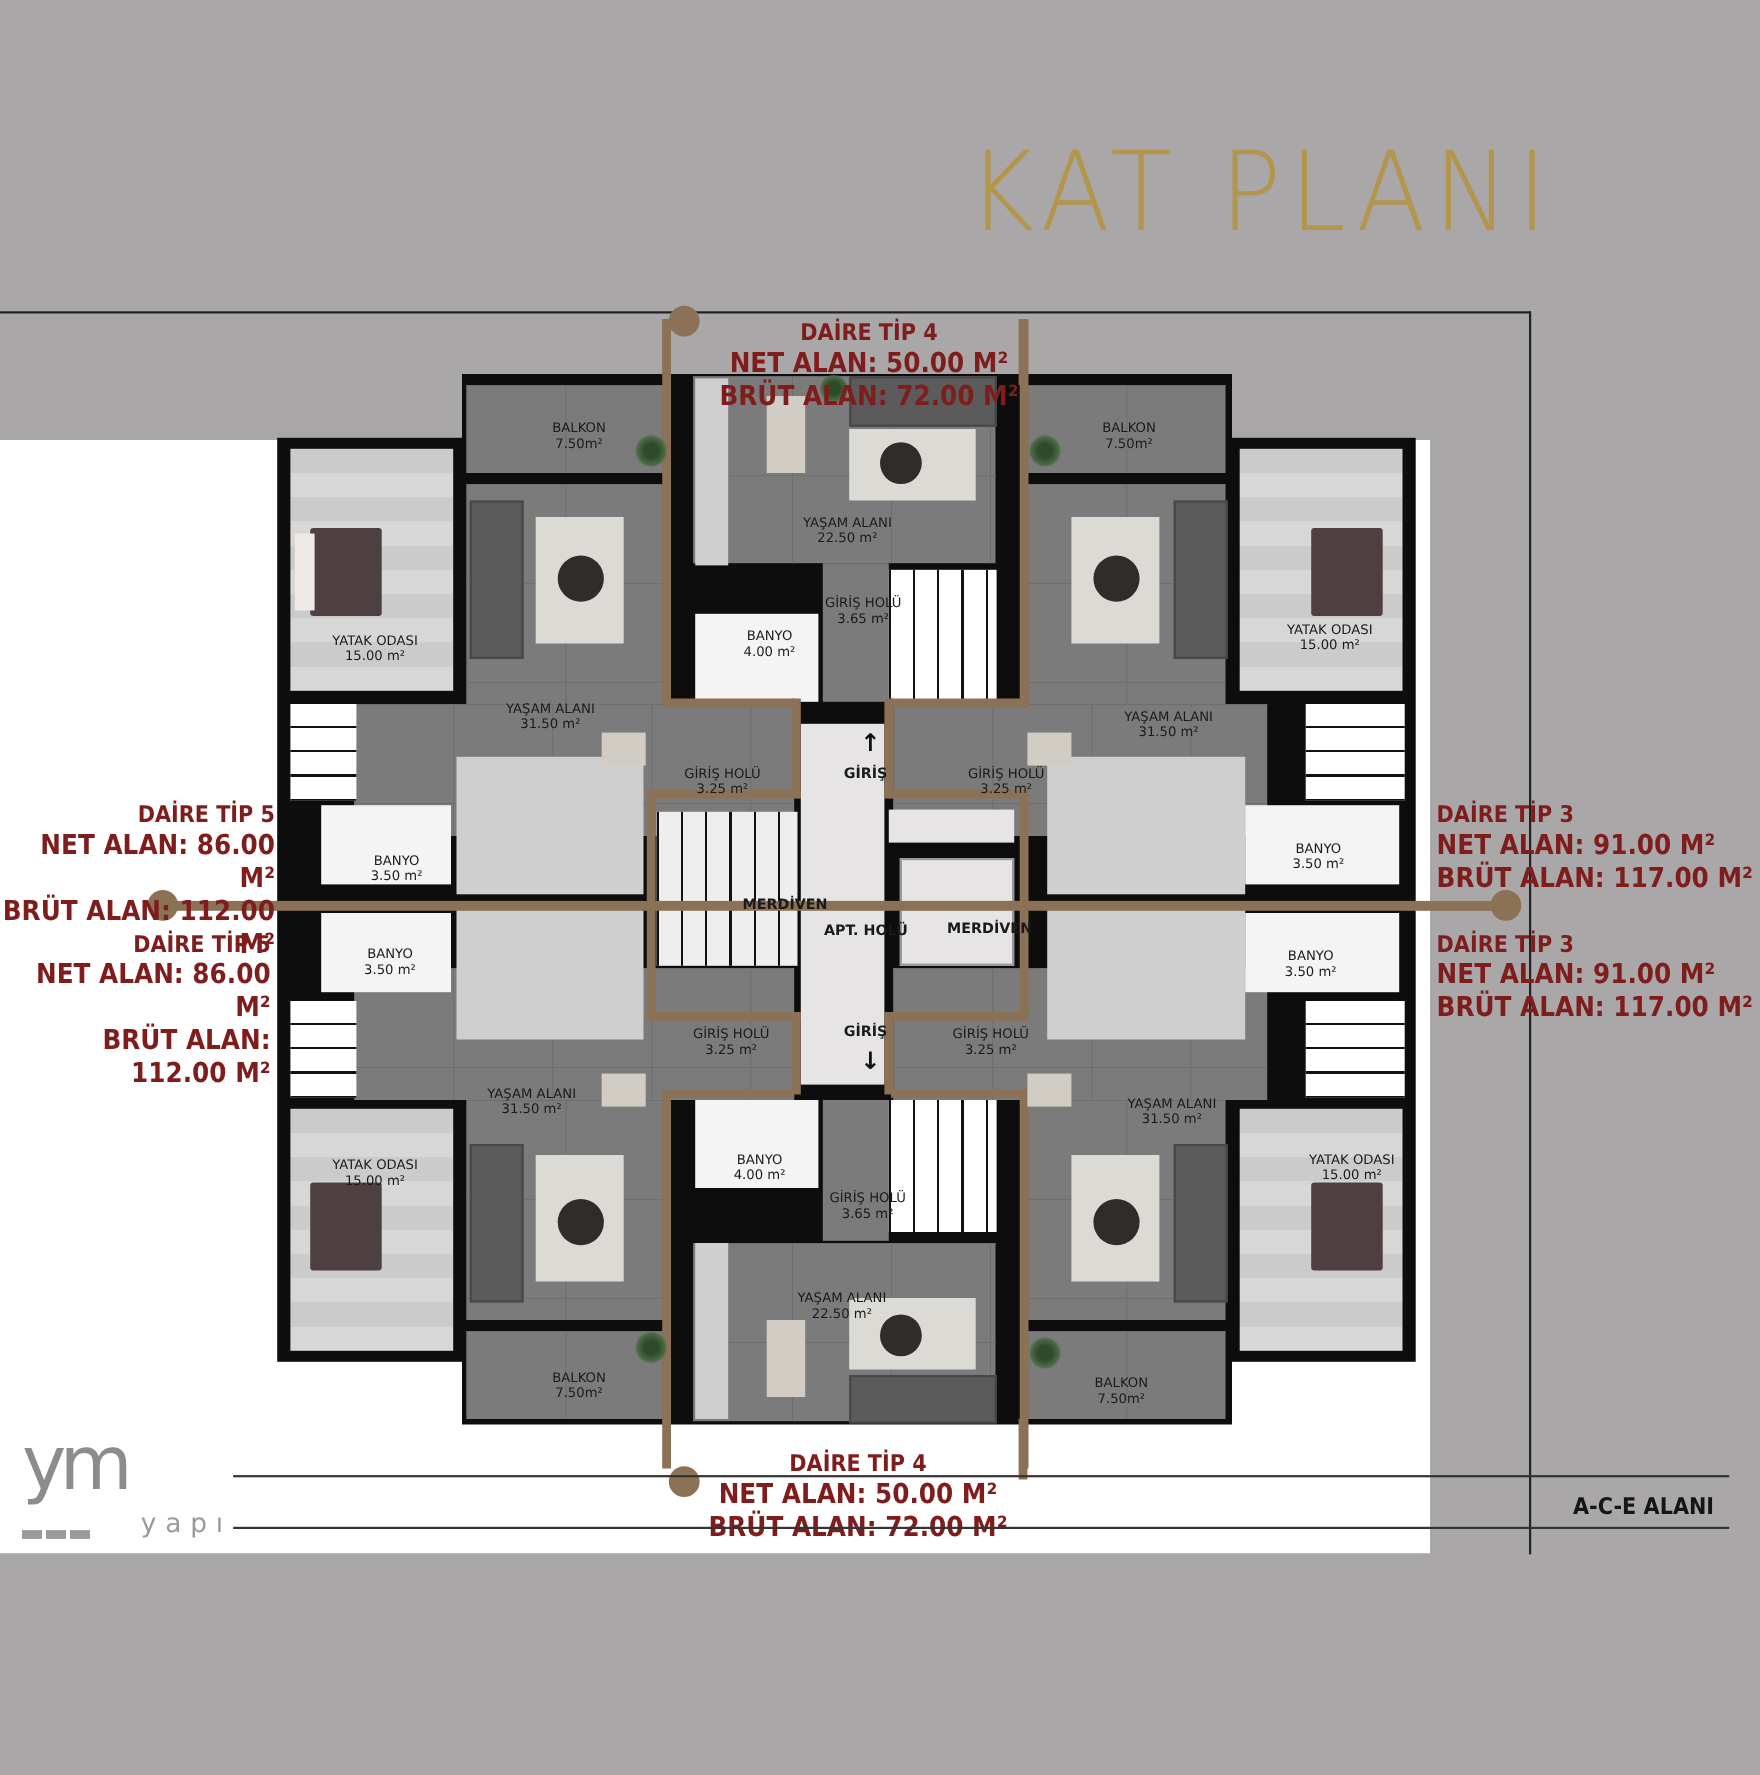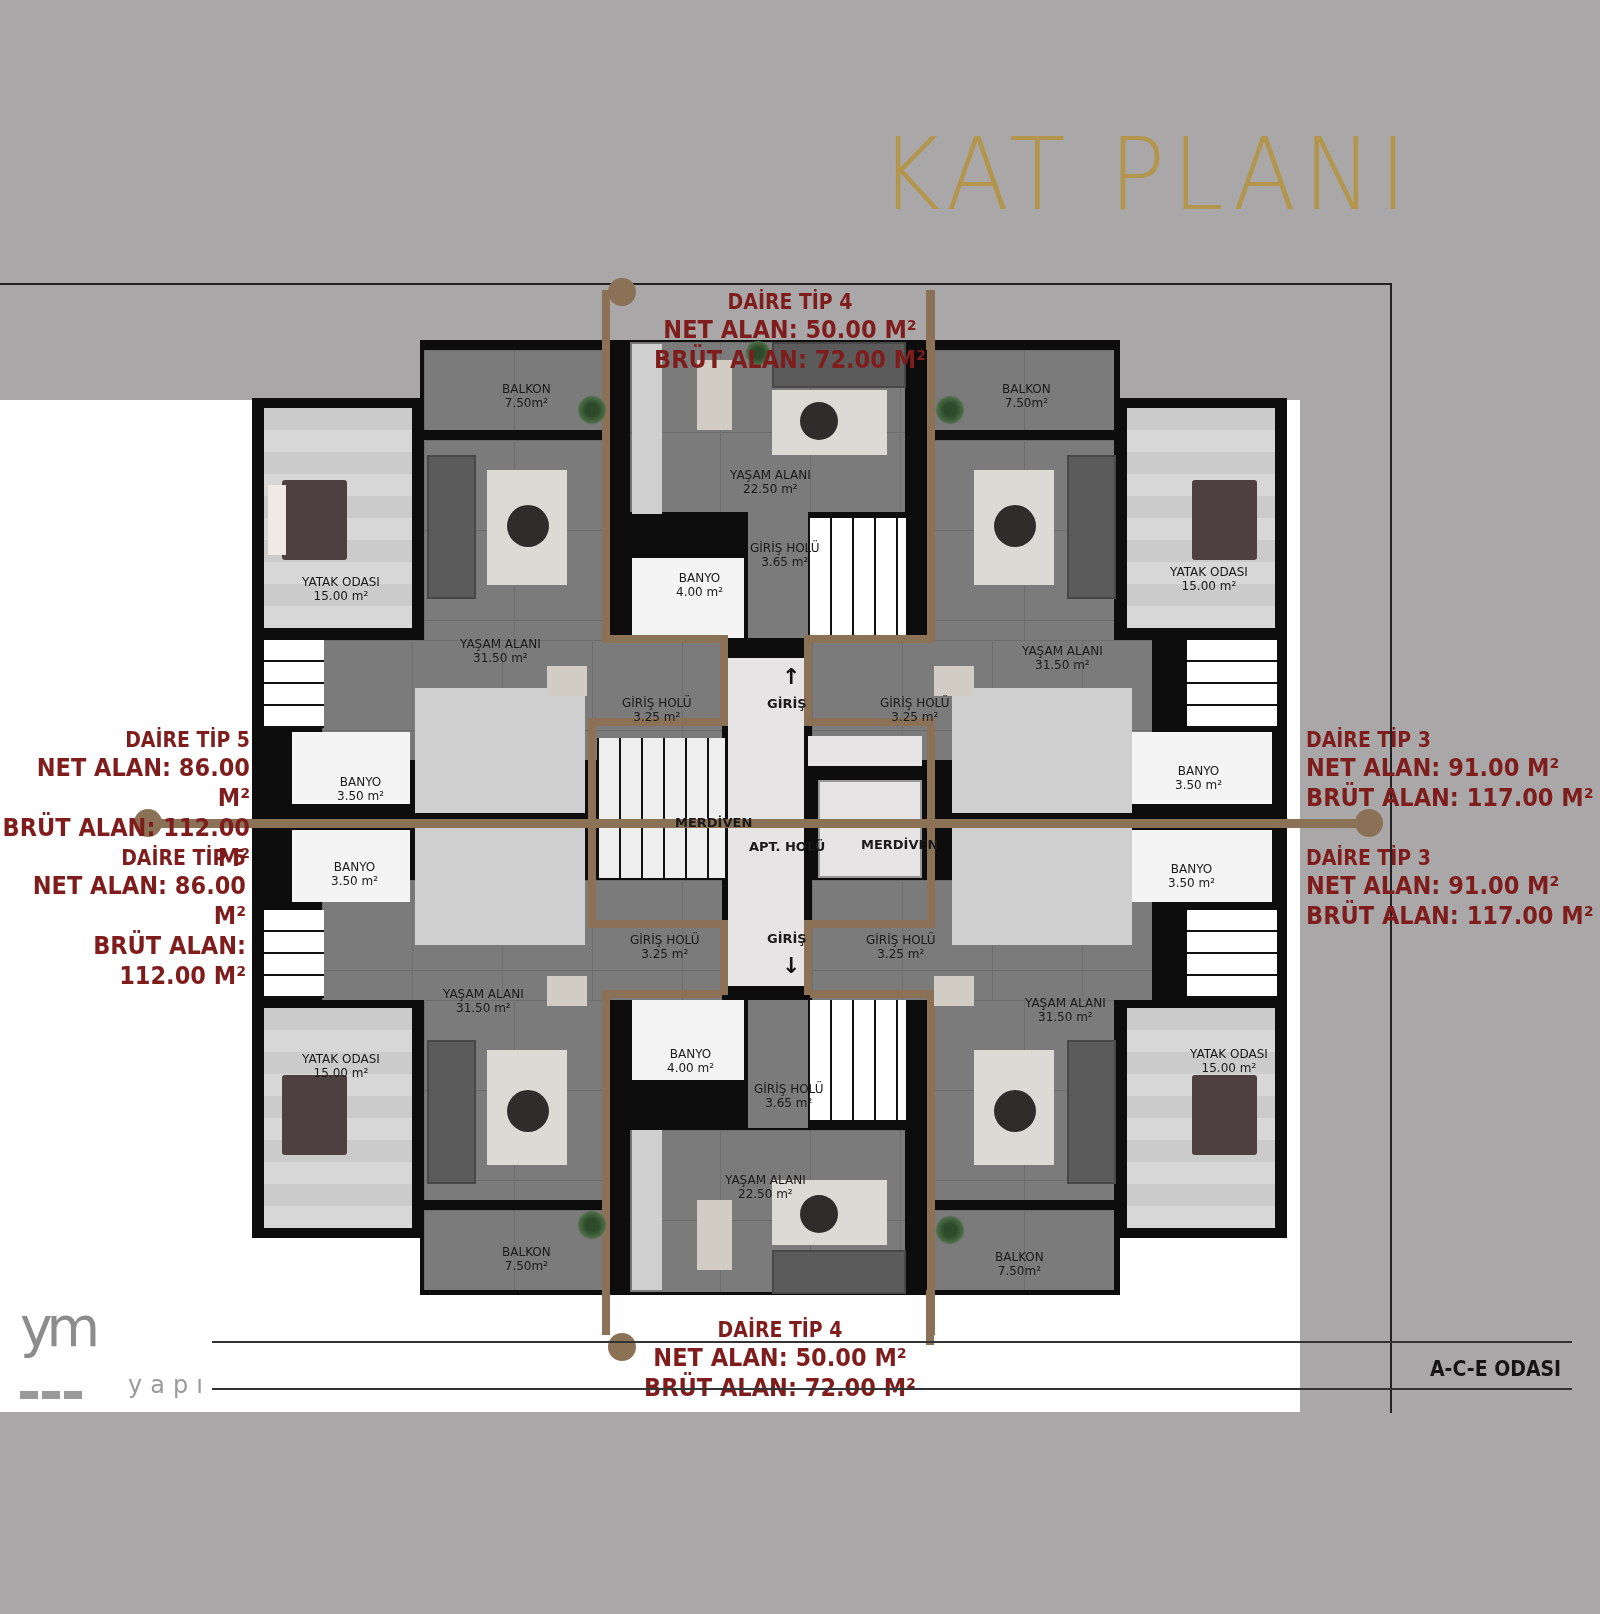--- a/index.html
+++ b/index.html
@@ -29,21 +29,21 @@
   .sofa{position:absolute;background:#5b5b5c;border:2px solid #484848;}
   .rug{position:absolute;background:#dcdad5;}
   .table-round{position:absolute;border-radius:50%;background:#2f2c2c;}
   .bed{position:absolute;background:#4e3f40;border-radius:3px;}
   .pillow{position:absolute;background:#efeae6;}
   .dining{position:absolute;background:#d2cdc4;}
   .plant{position:absolute;border-radius:50%;background:radial-gradient(circle,#2d4a2a 30%,#4b6b45 60%,transparent 70%);}
   .kitchen{position:absolute;background:#cfcfd0;}
   .core{position:absolute;background:#e6e4e5;}
   .logo{position:absolute;left:20px;top:1305px;}
-  .logo .ym{font-size:55px;color:#8c8c8c;letter-spacing:-6px;line-height:0.8;font-family:"DejaVu Sans",sans-serif;}
+  .logo .ym{font-size:68px;color:#8c8c8c;letter-spacing:-6px;line-height:0.8;font-family:"DejaVu Sans",sans-serif;}
   .logo .yapi{position:absolute;left:108px;top:66px;font-size:24px;color:#9a9a9a;letter-spacing:8px;}
   .logo .bars{position:absolute;left:0;top:86px;width:62px;height:8px;background:repeating-linear-gradient(90deg,#9a9a9a 0 18px,transparent 18px 22px);}
   .hline{position:absolute;height:2px;background:#333;}
   .blok{position:absolute;left:1430px;top:1357px;font-size:21px;font-weight:bold;color:#151515;font-family:"DejaVu Sans Condensed","DejaVu Sans",sans-serif;}
 </style>
 </head>
 <body>
 
 <div class="white-panel"></div>
 <div class="frame-top"></div>
@@ -314,19 +314,19 @@
   <div class="s">BRÜT ALAN: 117.00 M²</div>
 </div>
 <div class="unit-label" style="left:1306px;top:846px;">
   <div class="t">DAİRE TİP 3</div>
   <div class="s">NET ALAN: 91.00 M²</div>
   <div class="s">BRÜT ALAN: 117.00 M²</div>
 </div>
 
 <div class="hline" style="left:212px;top:1341px;width:1360px;"></div>
 <div class="hline" style="left:212px;top:1388px;width:1360px;"></div>
-<div class="blok">A-C-E ODASI</div>
+<div class="blok">A-C-E ALANI</div>
 
 <div class="logo">
   <div class="ym">ym</div>
   <div class="yapi">yapı</div>
   <div class="bars"></div>
 </div>
 
 </body></html>

